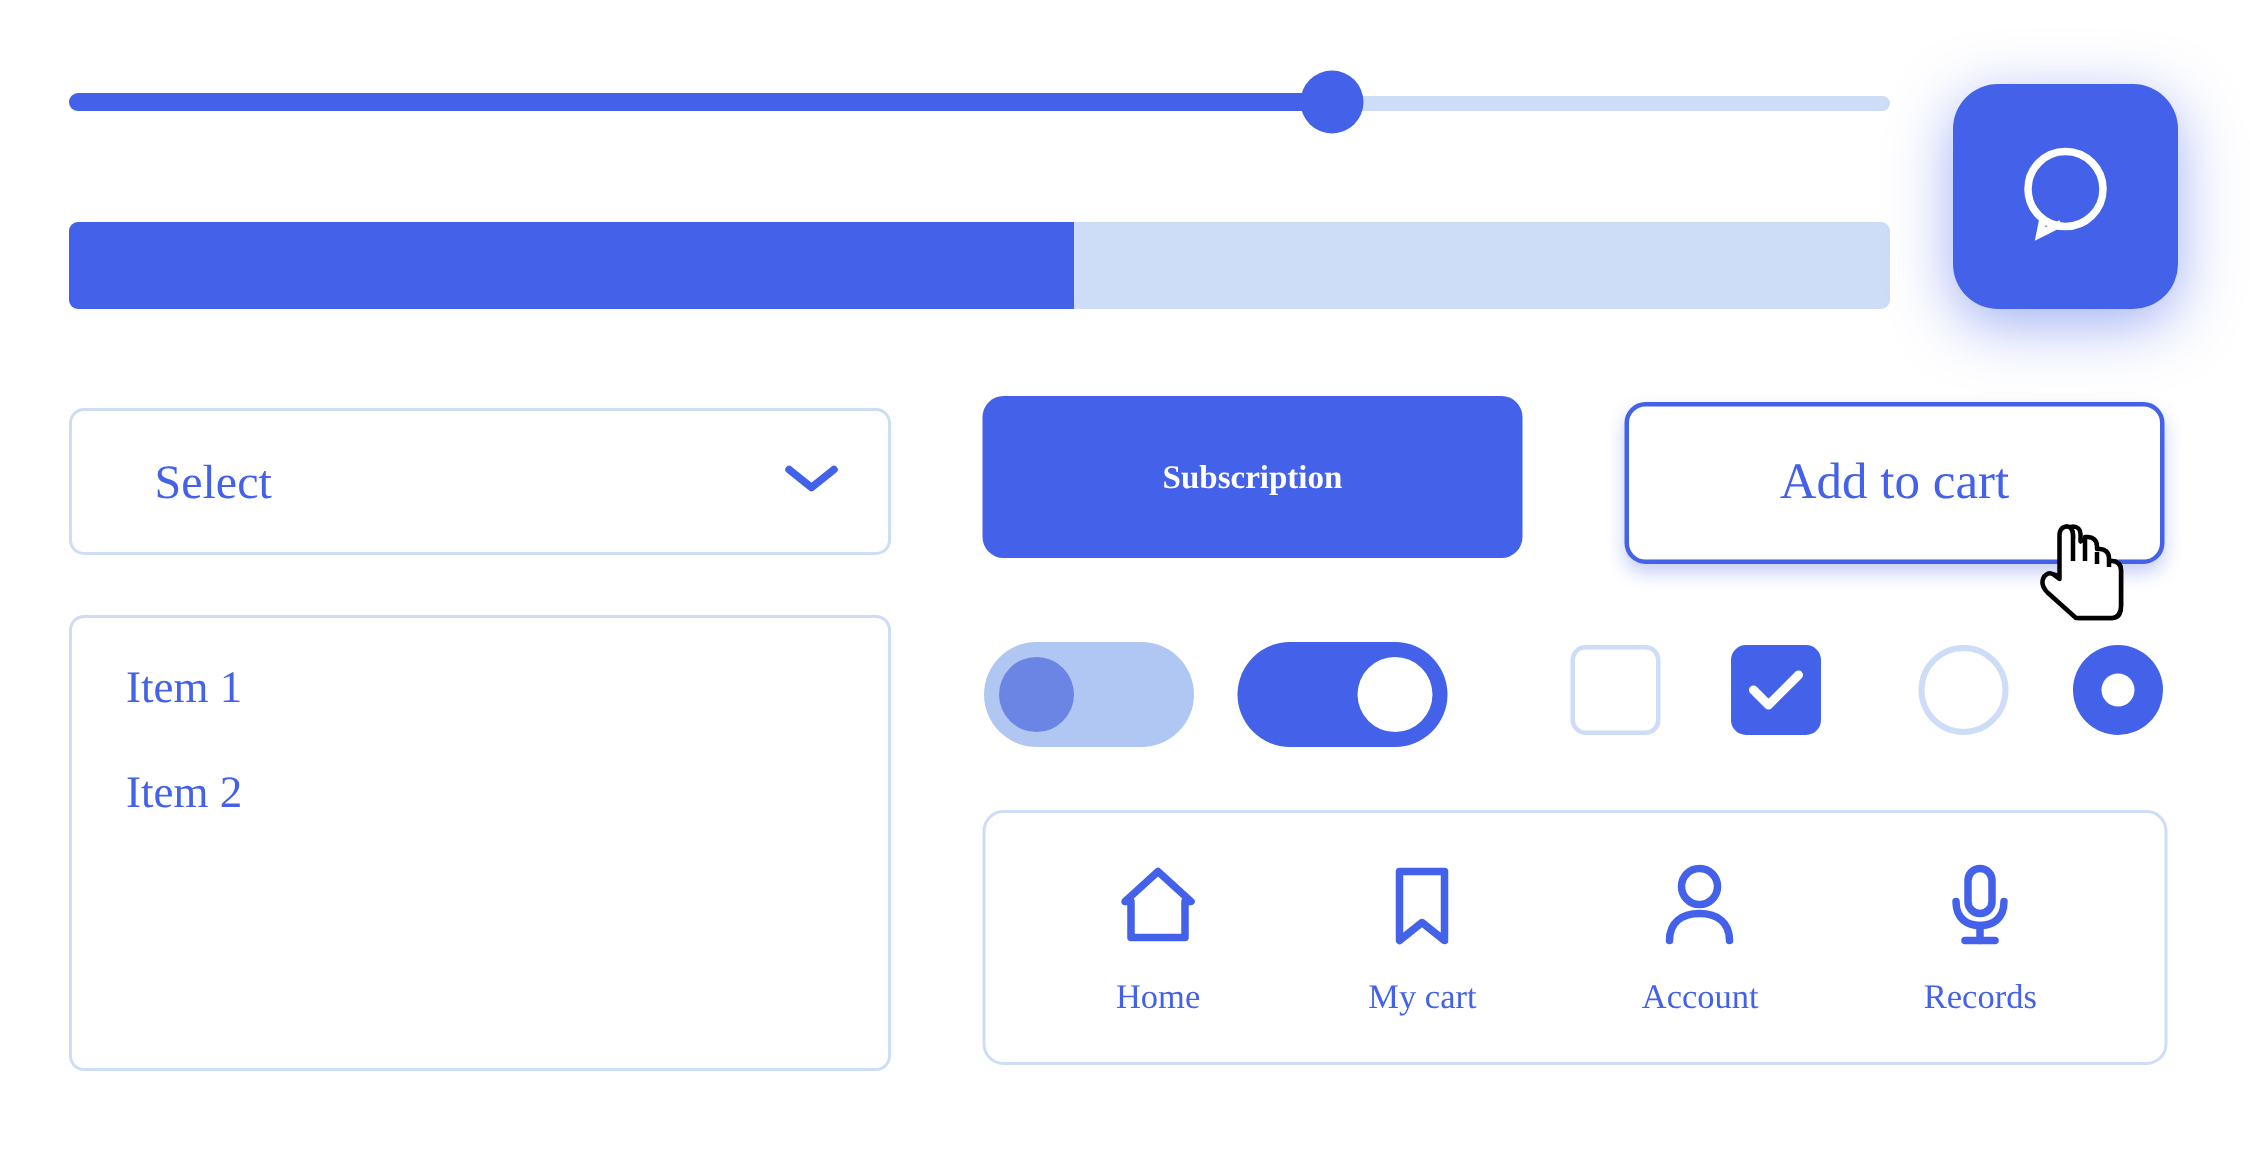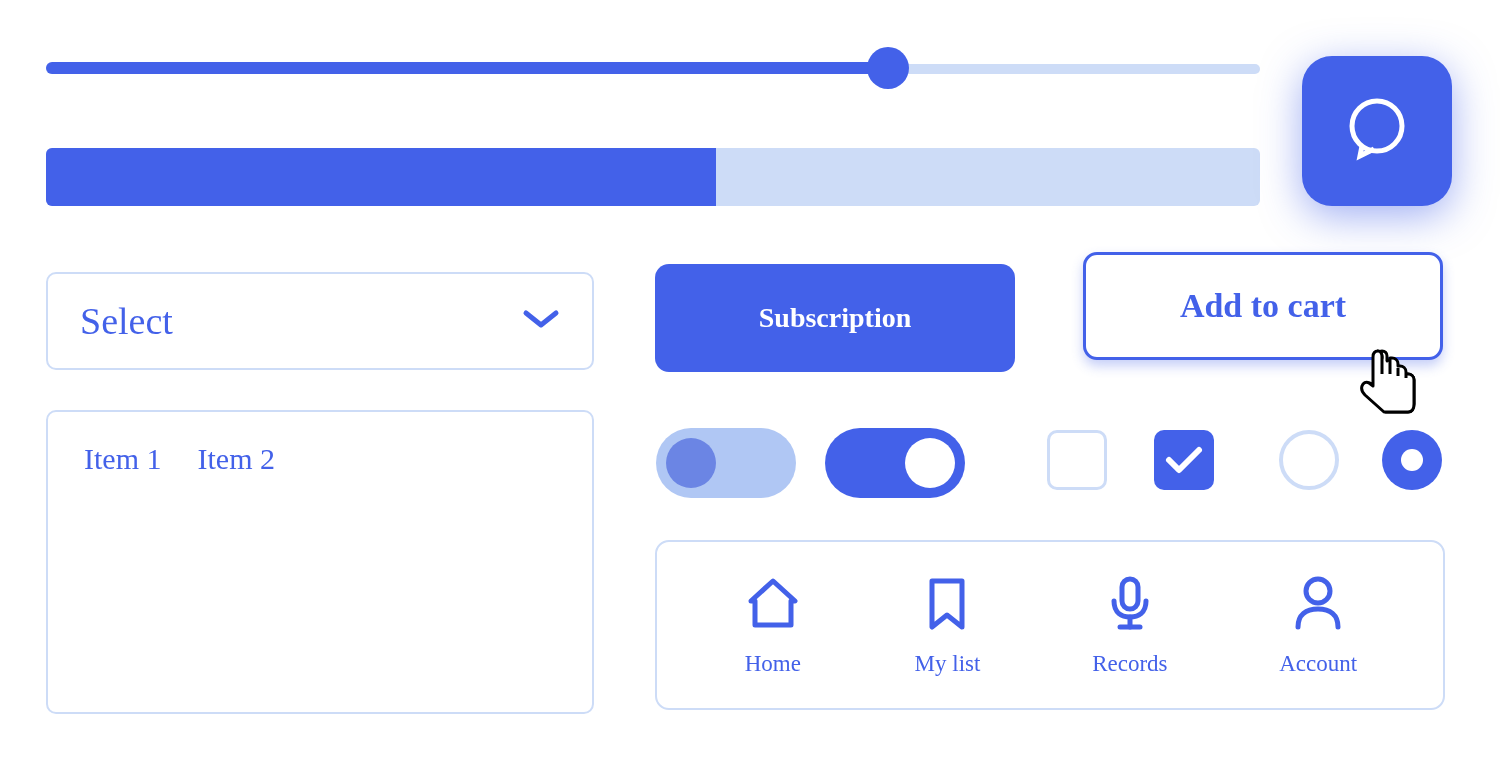--- a/index.html
+++ b/index.html
@@ -92,79 +92,80 @@
       height: 98px;
       border: 2px solid #cddcf7;
       border-radius: 10px;
       display: flex;
       align-items: center;
       padding: 0 32px;
       justify-content: space-between;
     }
     .select-label {
       color: #4361e9;
-      font-size: 38px;
+      font-size: 32px;
+      margin-left: 23px;
     }
     .chevron-icon svg {
       width: 38px;
       height: 24px;
     }
 
     
     .items-list {
       position: absolute;
       left: 46px;
       top: 410px;
       width: 548px;
       height: 304px;
       border: 2px solid #cddcf7;
       border-radius: 10px;
       padding: 30px 36px;
       display: flex;
-      flex-direction: row;
+      flex-direction: column;
       gap: 36px;
     }
     .item {
       color: #4361e9;
       font-size: 30px;
     }
 
     
     .btn-primary {
       position: absolute;
       left: 655px;
       top: 264px;
       width: 360px;
       height: 108px;
       background: #4361e9;
       border-radius: 14px;
       display: flex;
       align-items: center;
       justify-content: center;
       color: #ffffff;
-      font-size: 28px;
+      font-size: 22px;
       font-weight: bold;
     }
 
     
     .btn-outline {
       position: absolute;
       left: 1083px;
-      top: 252px;
+      top: 268px;
       width: 360px;
       height: 108px;
       background: #ffffff;
       border: 3px solid #4361e9;
       border-radius: 14px;
       display: flex;
       align-items: center;
       justify-content: center;
       color: #4361e9;
       font-size: 34px;
-      font-weight: bold;
+      font-weight: normal;
       box-shadow: 0 6px 12px rgba(67, 97, 233, 0.3);
     }
 
     
     .pointer-cursor {
       position: absolute;
       left: 1360px;
       top: 346px;
     }
     .pointer-cursor svg {
@@ -380,35 +381,35 @@
       </svg>
     </span>
     <span class="nav-label">Home</span>
   </div>
   <div class="nav-item">
     <span class="nav-icon">
       <svg viewBox="0 0 60 60" fill="none" stroke="#4361e9" stroke-width="5" stroke-linecap="round" stroke-linejoin="round">
         <path d="M 15 8 L 45 8 L 45 54 L 30 42 L 15 54 Z"></path>
       </svg>
     </span>
-    <span class="nav-label">My list</span>
+    <span class="nav-label">My cart</span>
+  </div>
+  <div class="nav-item">
+    <span class="nav-icon">
+      <svg viewBox="0 0 60 60" fill="none" stroke="#4361e9" stroke-width="5" stroke-linecap="round" stroke-linejoin="round">
+        <circle cx="30" cy="18" r="12"></circle>
+        <path d="M 10 54 C 10 42 18 36 30 36 C 42 36 50 42 50 54"></path>
+      </svg>
+    </span>
+    <span class="nav-label">Account</span>
   </div>
   <div class="nav-item">
     <span class="nav-icon">
       <svg viewBox="0 0 60 60" fill="none" stroke="#4361e9" stroke-width="5" stroke-linecap="round" stroke-linejoin="round">
         <rect x="22" y="6" width="16" height="30" rx="8"></rect>
         <path d="M 14 28 C 14 40 22 44 30 44 C 38 44 46 40 46 28"></path>
         <line x1="30" y1="44" x2="30" y2="54"></line>
         <line x1="20" y1="54" x2="40" y2="54"></line>
       </svg>
     </span>
     <span class="nav-label">Records</span>
   </div>
-  <div class="nav-item">
-    <span class="nav-icon">
-      <svg viewBox="0 0 60 60" fill="none" stroke="#4361e9" stroke-width="5" stroke-linecap="round" stroke-linejoin="round">
-        <circle cx="30" cy="18" r="12"></circle>
-        <path d="M 10 54 C 10 42 18 36 30 36 C 42 36 50 42 50 54"></path>
-      </svg>
-    </span>
-    <span class="nav-label">Account</span>
-  </div>
 </div>
 
 </body></html>

